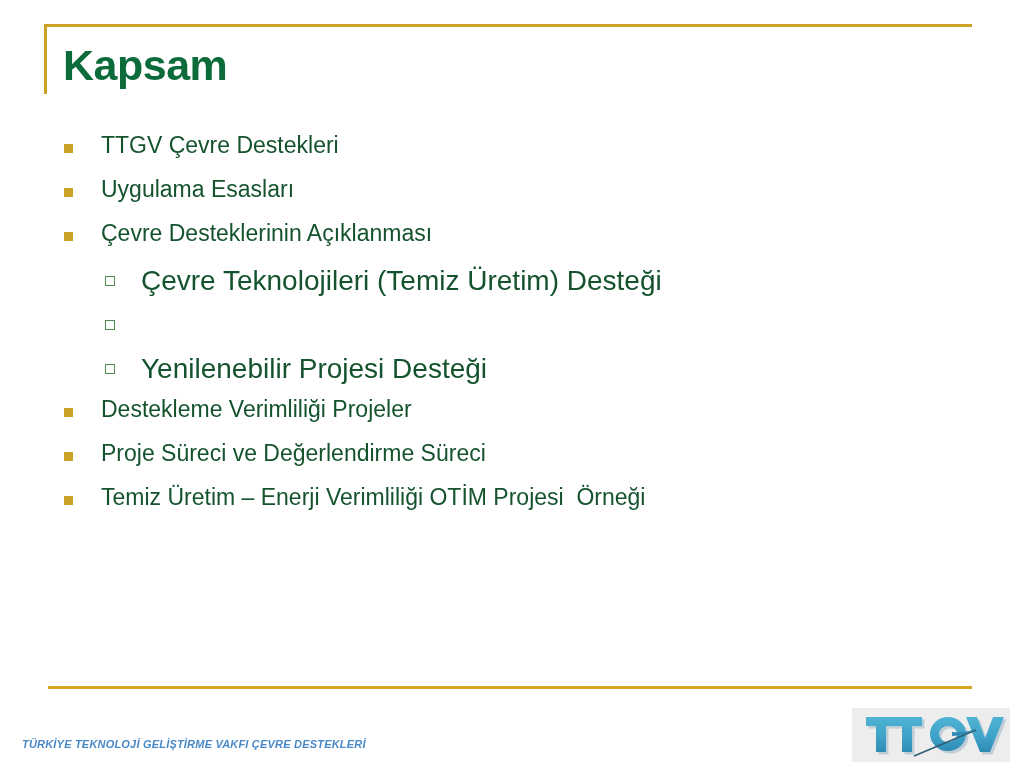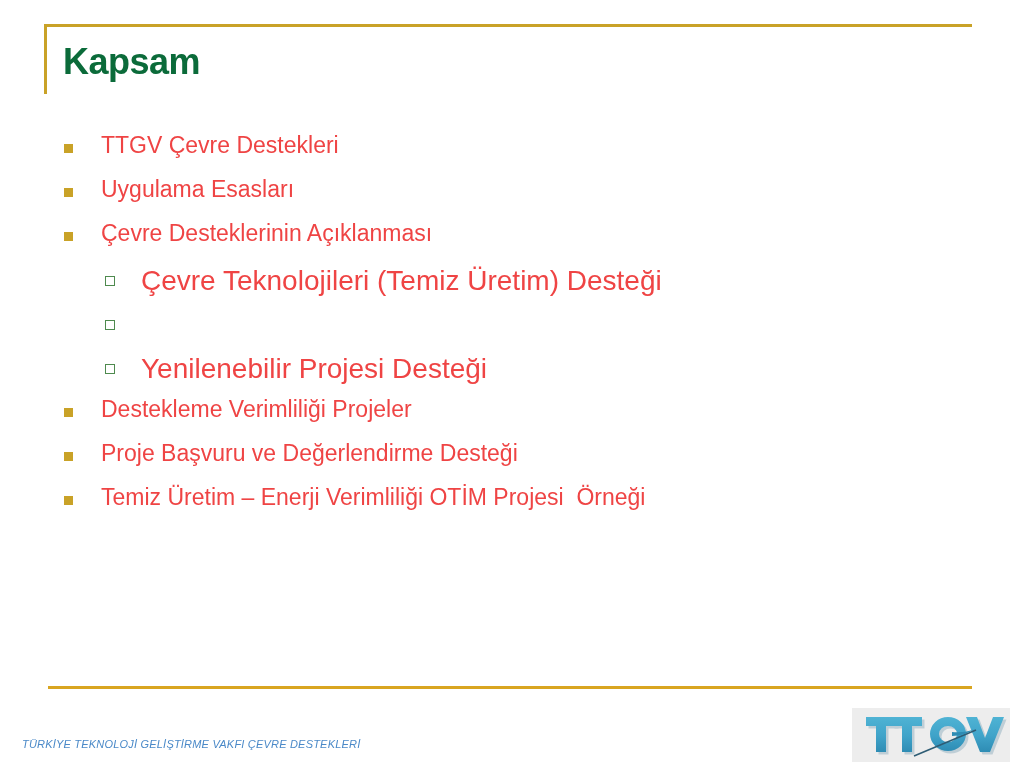--- a/index.html
+++ b/index.html
@@ -28,21 +28,21 @@
     width:928px;
     height:70px;
     border-top:3px solid #C9A227;
     border-left:3px solid #C9A227;
   }
 
   .slide-title {
     position:absolute;
     left:16px;
     top:14px;
-    font-size:36px;
+    font-size:43px;
     font-weight:bold;
     color:#0B6B3A;
     letter-spacing:-0.5px;
     white-space:nowrap;
   }
 
   
   .bullet-list {
     position:absolute;
     left:64px;
@@ -71,21 +71,21 @@
   }
 
   .marker.square-hollow {
     width:10px;
     height:10px;
     background:#ffffff;
     border:1.5px solid #4E8A4E;
   }
 
   .bullet-text {
-    color:#ef4444;
+    color:#14532d;
     white-space:pre;
     line-height:1;
   }
 
   .level-1 .bullet-text {
     font-size:23px;
     margin-left:28px;
     margin-top:2px;
   }
 
@@ -103,21 +103,21 @@
     width:924px;
     height:3px;
     background:#D9A520;
   }
 
   .footer-caption {
     position:absolute;
     left:22px;
     top:738px;
     font-size:11px;
-    font-weight:normal;
+    font-weight:bold;
     font-style:italic;
     color:#4A89C8;
     letter-spacing:0.2px;
     white-space:nowrap;
   }
 
   
   .logo-box {
     position:absolute;
     left:852px;
@@ -170,21 +170,21 @@
       <span class="bullet-text">Yenilenebilir Projesi Desteği</span>
     </div>
 
     <div class="bullet-row level-1">
       <span class="marker square-filled"></span>
       <span class="bullet-text">Destekleme Verimliliği Projeler</span>
     </div>
 
     <div class="bullet-row level-1">
       <span class="marker square-filled"></span>
-      <span class="bullet-text">Proje Başvuru ve Değerlendirme Desteği</span>
+      <span class="bullet-text">Proje Süreci ve Değerlendirme Süreci</span>
     </div>
 
     <div class="bullet-row level-1">
       <span class="marker square-filled"></span>
       <span class="bullet-text">Temiz Üretim – Enerji Verimliliği OTİM Projesi  Örneği</span>
     </div>
 
   </div>
 
   <div class="footer-rule"></div>

